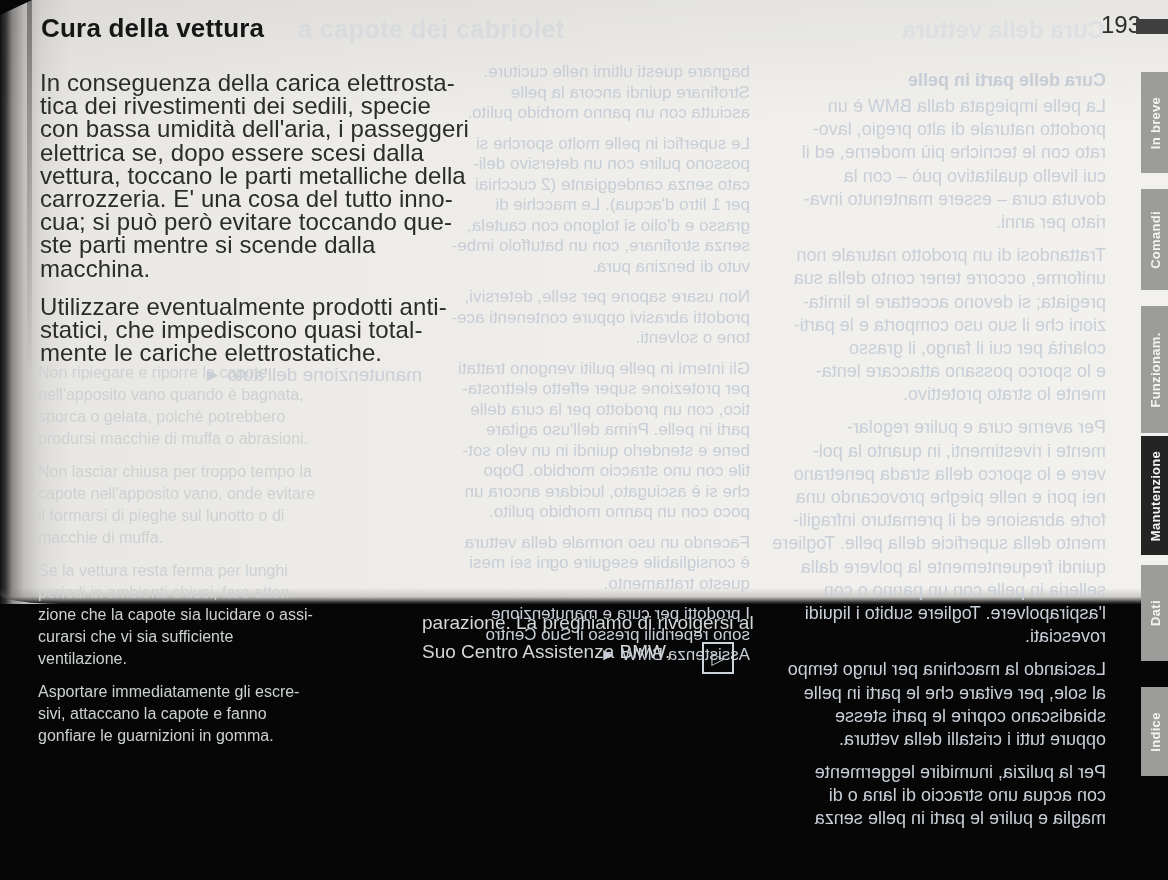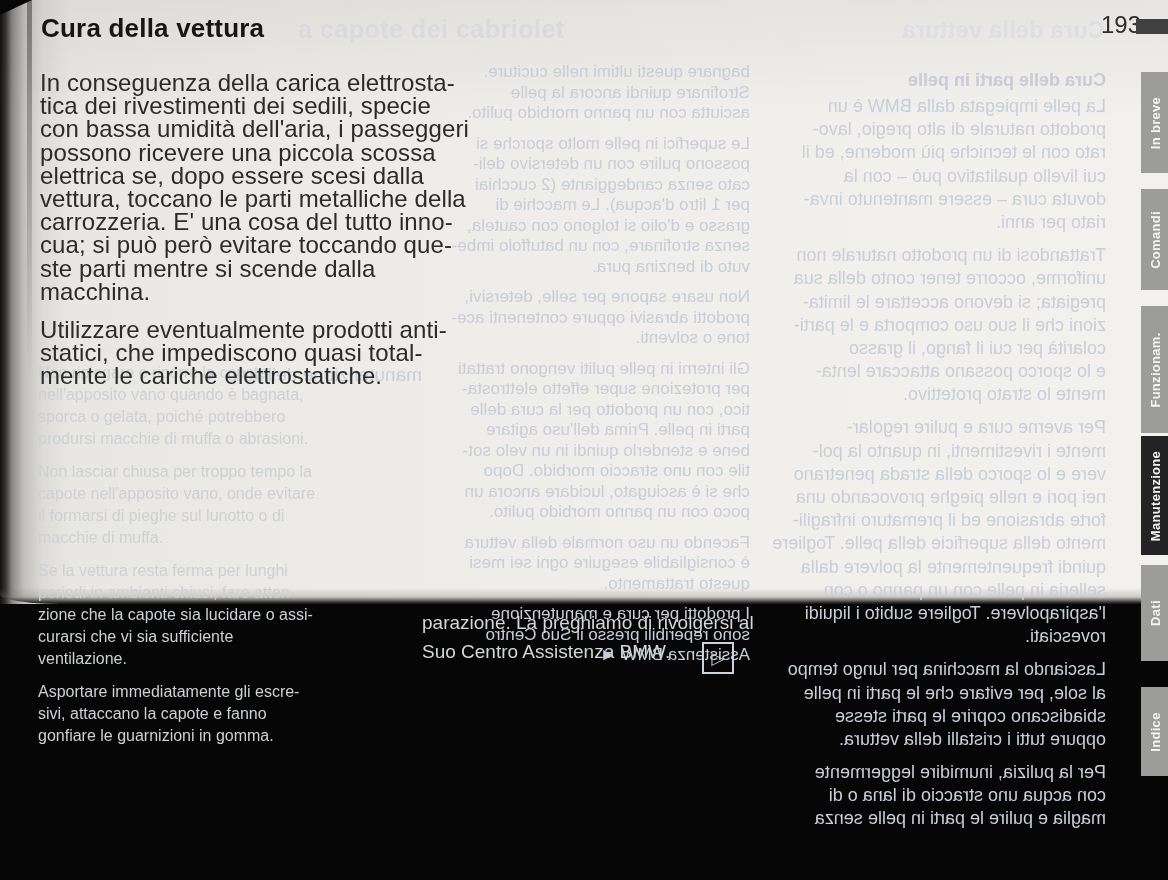--- a/index.html
+++ b/index.html
@@ -100,21 +100,20 @@
   <div class="title">Cura della vettura</div>
 
   <div class="ghost-title-mirrored mirrored">Cura della vettura</div>
 
   <div class="main-col">
     <div>
 
     <div class="line">In conseguenza della carica elettrosta-</div>
         <div class="line">tica dei rivestimenti dei sedili, specie</div>
         <div class="line">con bassa umidità dell'aria, i passeggeri</div>
-        <div class="line">possono ricevere una piccola scossa</div>
         <div class="line">elettrica se, dopo essere scesi dalla</div>
         <div class="line">vettura, toccano le parti metalliche della</div>
         <div class="line">carrozzeria. E' una cosa del tutto inno-</div>
         <div class="line">cua; si può però evitare toccando que-</div>
         <div class="line">ste parti mentre si scende dalla</div>
         <div class="line">macchina.</div>
       </div>
     <div class="para-gap"></div>
     <div>
 

